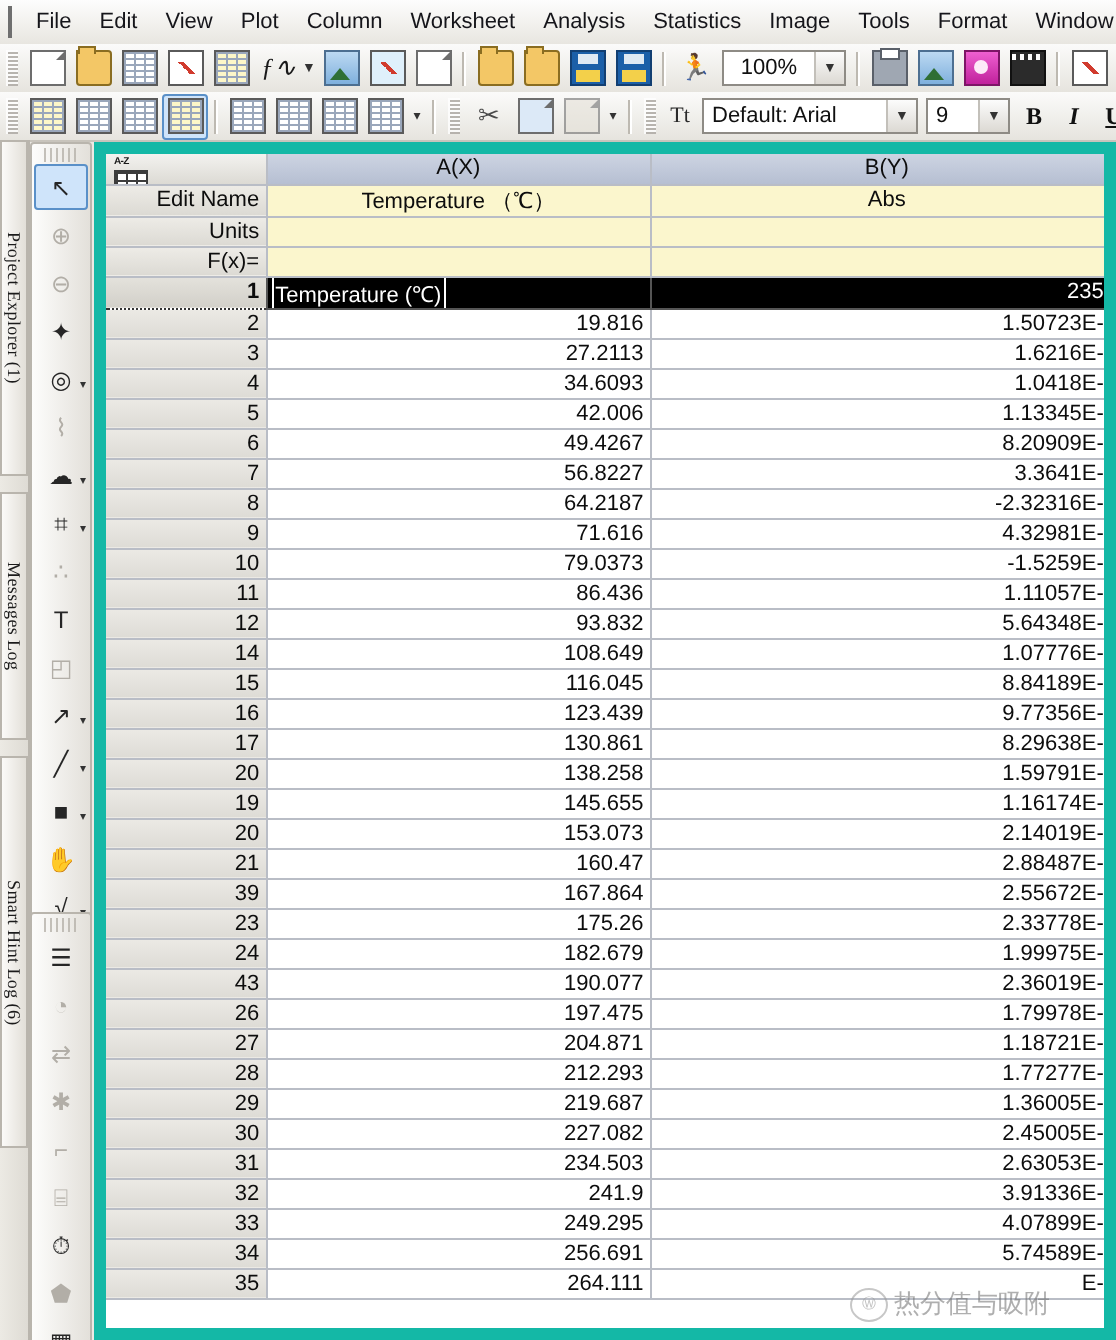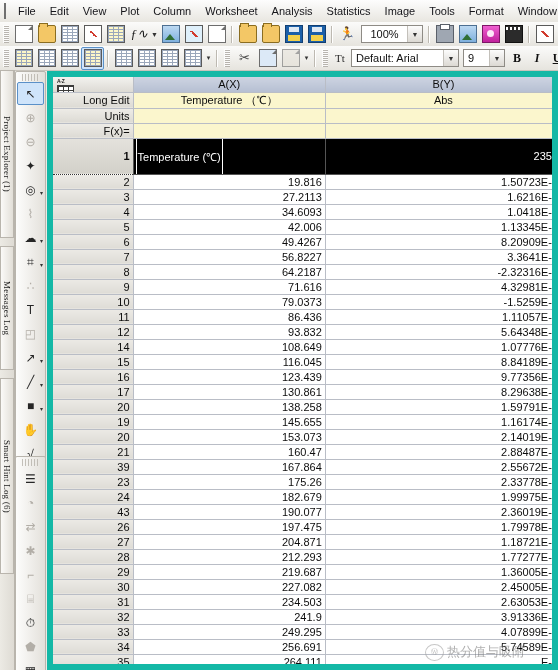--- a/index.html
+++ b/index.html
@@ -170,21 +170,21 @@
     border-right:1px solid #8e8b85;border-bottom:1px solid #b9bdc6;
     text-align:right;color:#111;
   }
   .rnum.sel{background:linear-gradient(#e4e2dc,#d2d0c9);font-weight:bold;
     border-top:1px dotted #333;border-bottom:1px dotted #333;}
   .dat{text-align:right;background:#fff;}
   .row-sel td.dat,.row-sel td.datl{background:#000;color:#fff;}
   .datl{text-align:left;background:#fff;}
   tr.row-sel td{border-right-color:#555;border-bottom-color:#555;}
   .cellbox{display:inline-block;}
-  tr.row-sel .cellbox{outline:1px solid #fff;padding:10px 1px;}
+  tr.row-sel .cellbox{outline:1px solid #fff;padding:0 1px;}
 
   
   .watermark{
     position:absolute;left:425px;top:641px;width:133px;height:22px;
     display:flex;align-items:center;gap:3px;
     opacity:.55;pointer-events:none;
   }
   .watermark .wm-logo{width:17px;height:15px;border:1px solid #9a9a9a;border-radius:50%;
     display:flex;align-items:center;justify-content:center;font-size:7px;color:#8d8d8d;}
   .watermark .wm-text{font-size:13px;color:#6f6f6f;font-family:"DejaVu Sans",sans-serif;
@@ -482,21 +482,21 @@
             <td class="corner">
               <div class="az">
                 <div class="lbl">A-Z</div>
                 <div class="gr"></div>
               </div>
             </td>
             <td class="chdr">A(X)</td>
             <td class="chdr">B(Y)</td>
           </tr>
           <tr>
-            <td class="hlabel">Long Edit</td>
+            <td class="hlabel">Edit Name</td>
             <td class="meta">Temperature （℃）</td>
             <td class="meta">Abs</td>
           </tr>
           <tr>
             <td class="hlabel">Units</td>
             <td class="meta"></td>
             <td class="meta"></td>
           </tr>
           <tr>
             <td class="hlabel">F(x)=</td>

